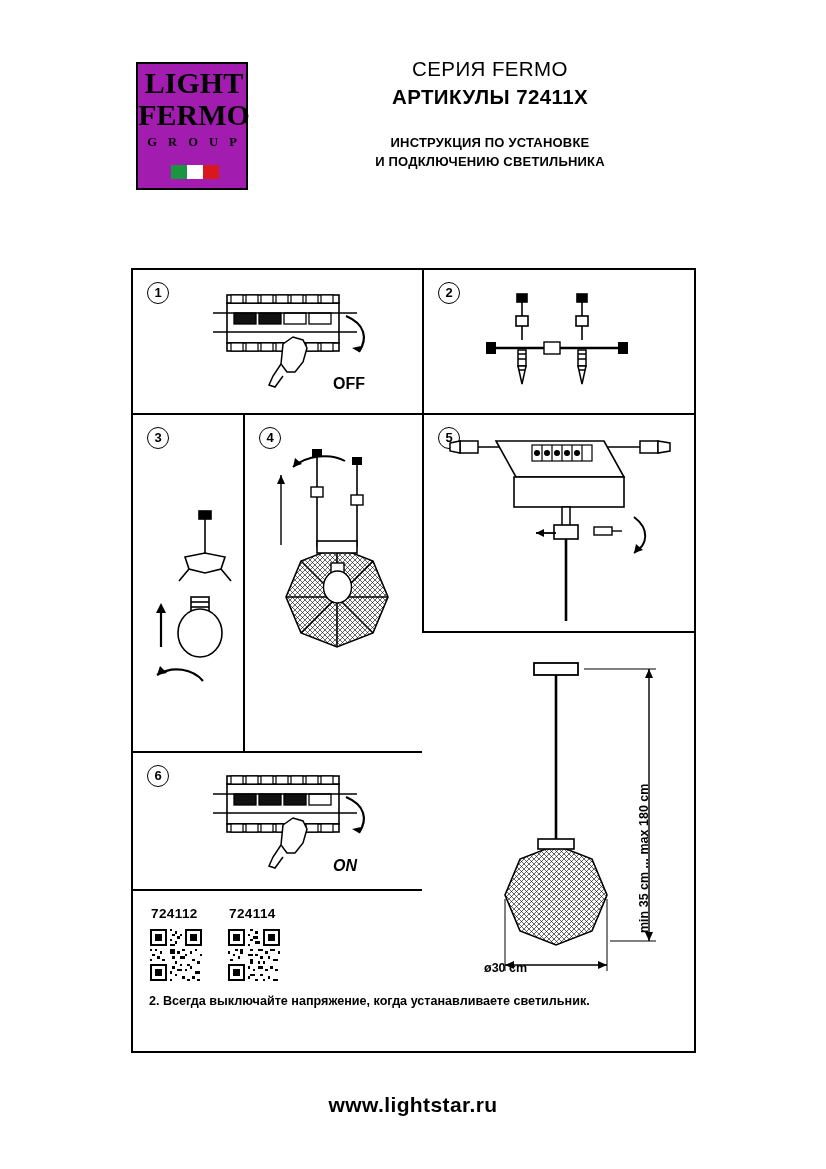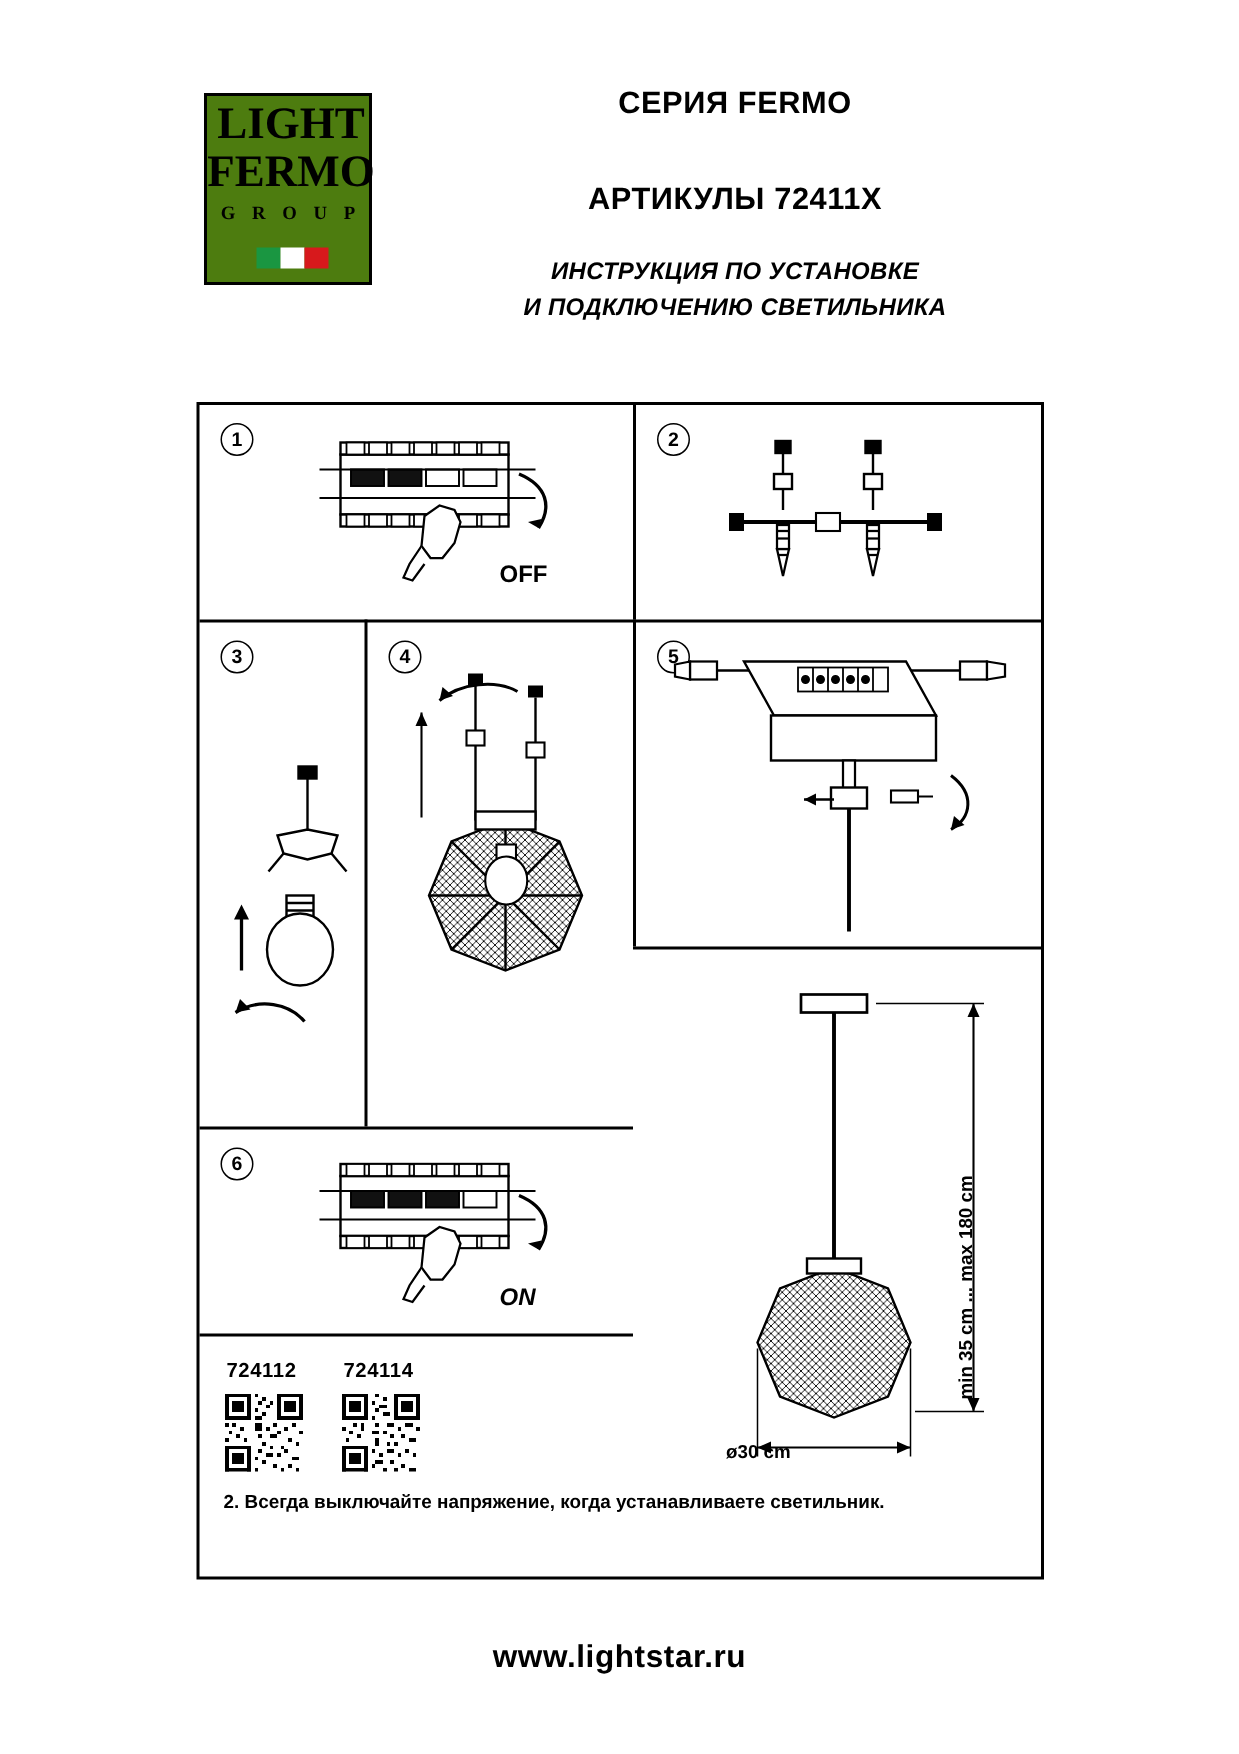--- a/index.html
+++ b/index.html
@@ -22,21 +22,21 @@
     left: 0; top: 0;
     width: 826px;
     height: 230px;
   }
   .logo-box {
     position: absolute;
     left: 136px; top: 62px;
     width: 112px; height: 128px;
     border: 2px solid #000;
     box-sizing: border-box;
-    background: #4d7c0f;
+    background: #a21caf;
   }
   .logo-text {
     position: absolute;
     left: 0; top: 4px;
     width: 112px;
     text-align: center;
     font-family: "Liberation Serif", serif;
     font-weight: bold;
     line-height: 1.0;
   }
@@ -60,38 +60,36 @@
   .flag .r { background: #d7191c; }
 
   .head-titles {
     position: absolute;
     left: 280px; top: 55px;
     width: 420px;
     text-align: center;
   }
   .head-series {
     font-size: 20.5px;
-    font-weight: bold;
+    font-weight: normal;
     letter-spacing: 0.4px;
     line-height: 1.35;
   }
   .head-art {
     font-size: 20.5px;
     font-weight: bold;
     letter-spacing: 0.4px;
     line-height: 1.35;
-    margin-top: 36px;
   }
   .head-instr {
     margin-top: 24px;
-    font-size: 16px;
+    font-size: 13px;
     font-weight: bold;
     line-height: 1.45;
     letter-spacing: 0.2px;
-    font-style: italic;
   }
 
   
   .frame {
     position: absolute;
     left: 131px; top: 268px;
     width: 565px; height: 785px;
     border: 2px solid #000;
     box-sizing: border-box;
   }

